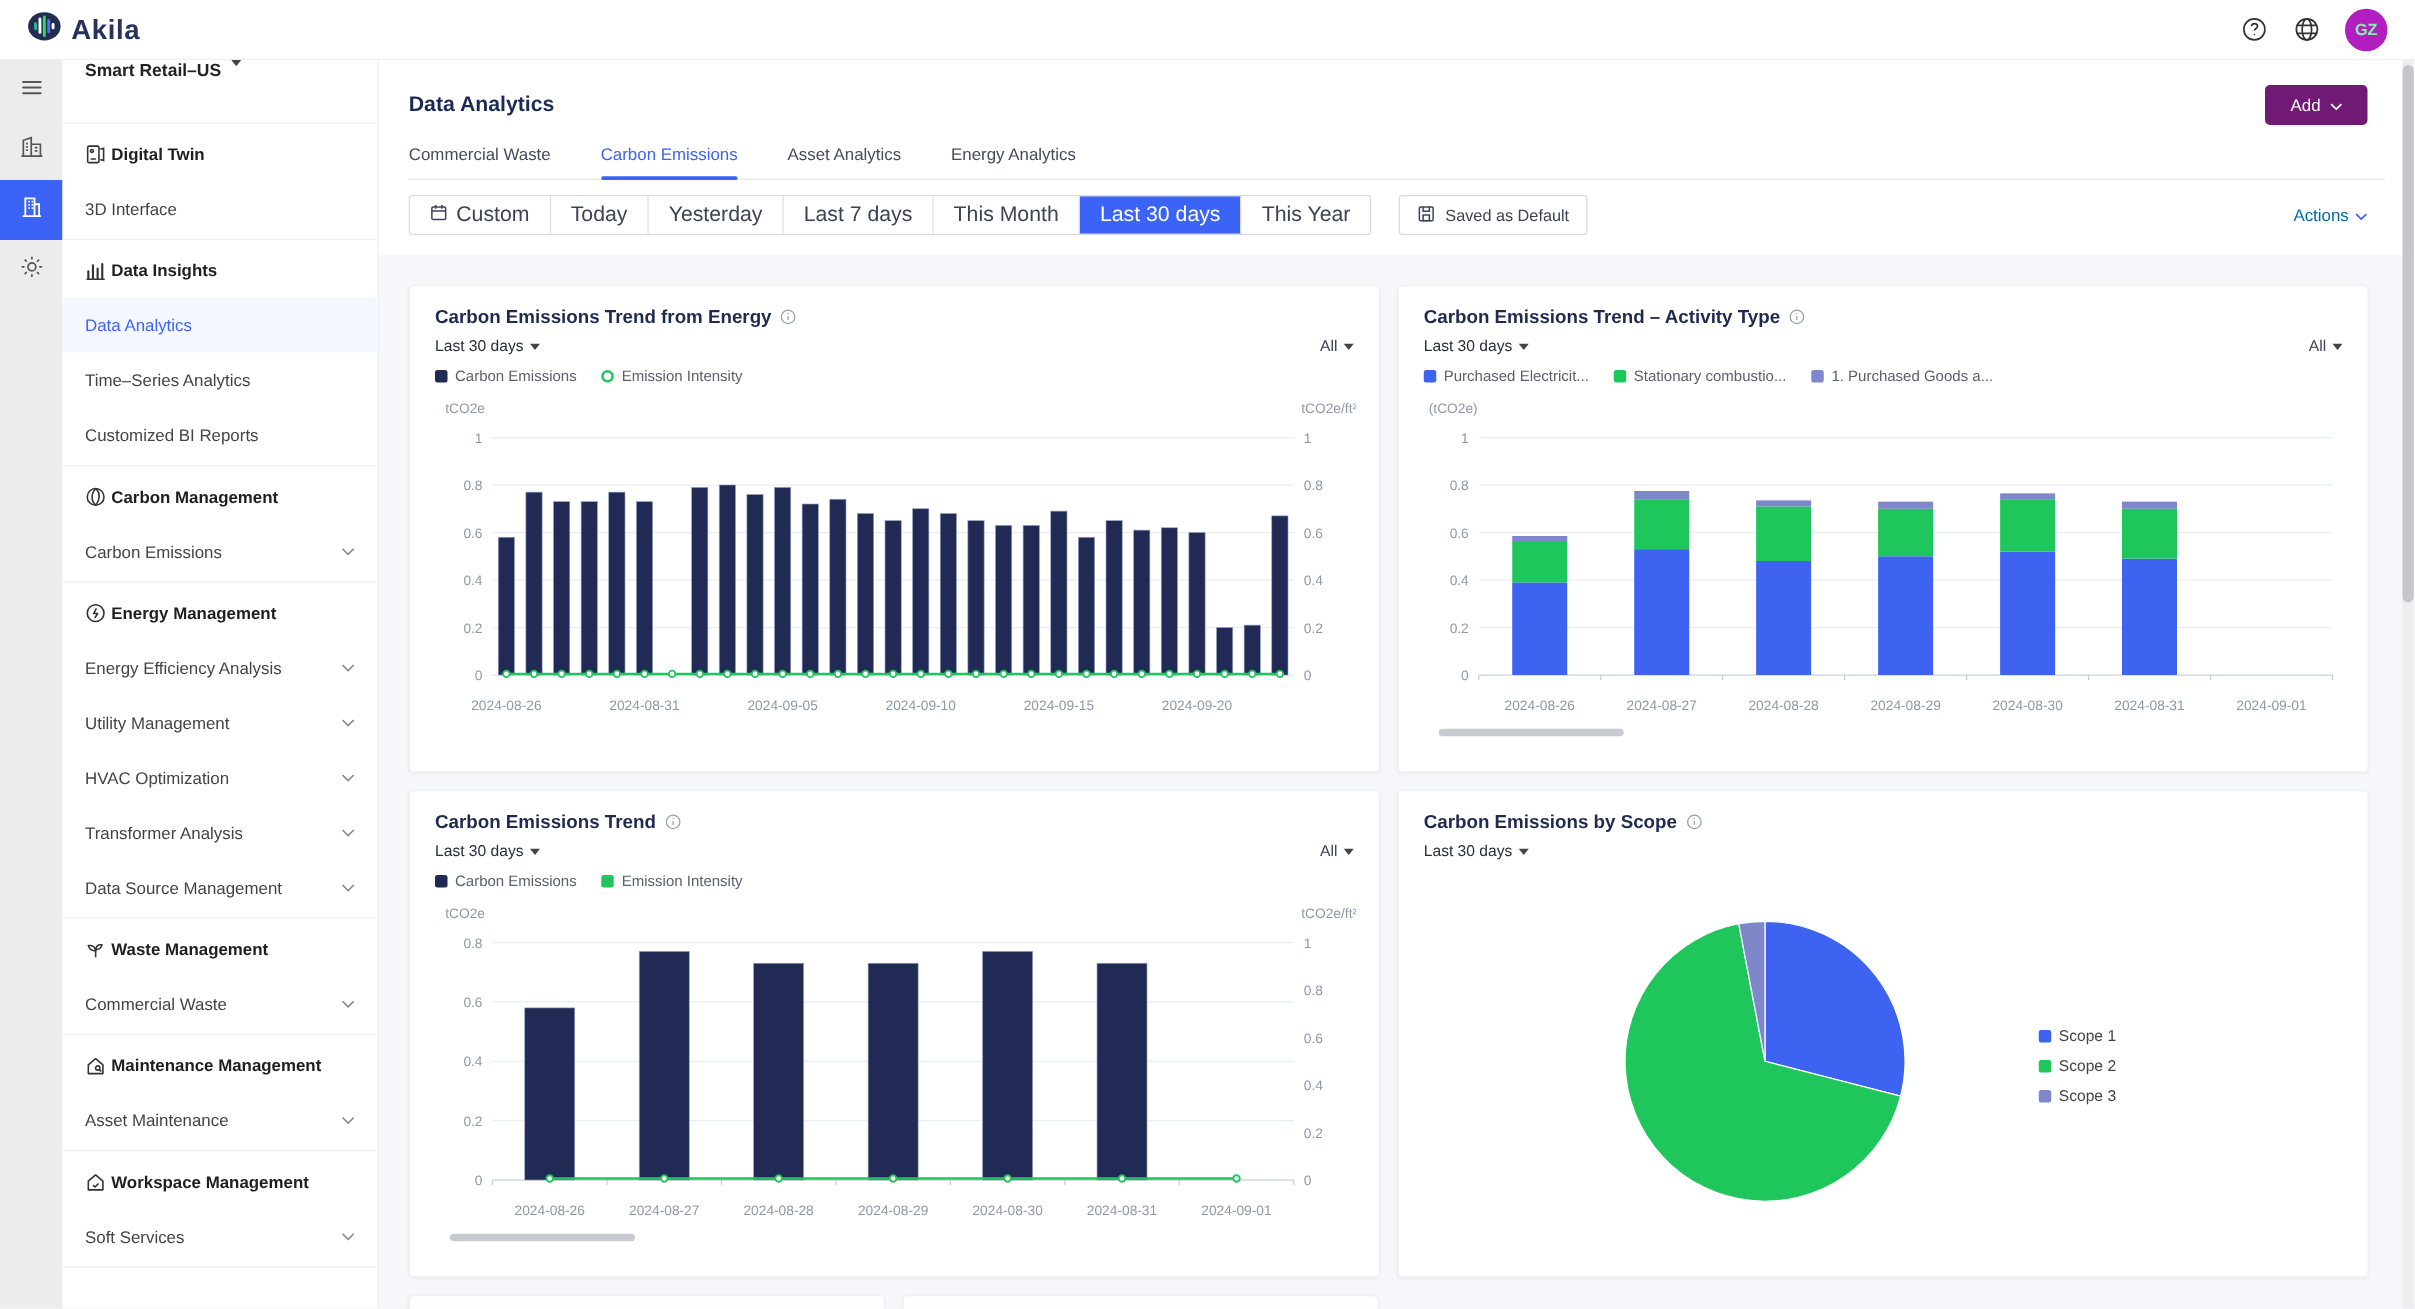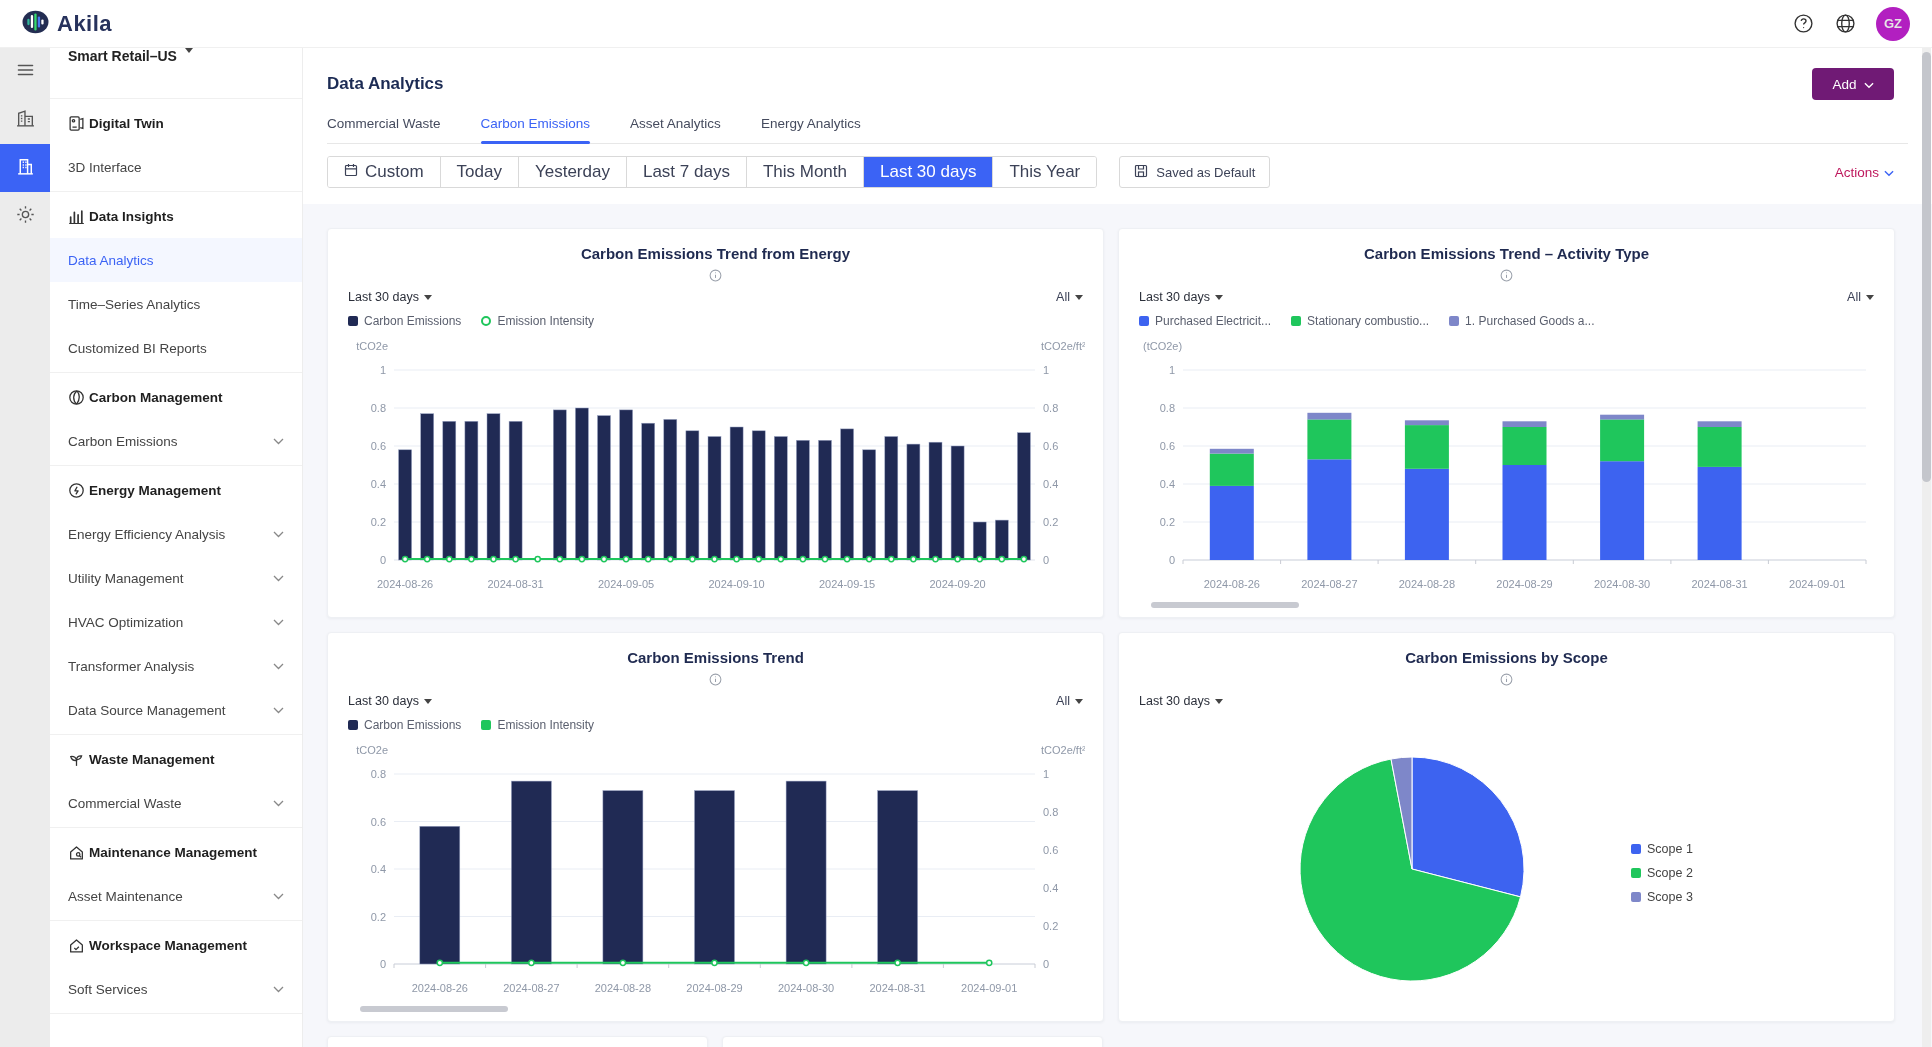--- a/index.html
+++ b/index.html
@@ -4,21 +4,21 @@
 <style>
   html,body{margin:0;padding:0;background:#f6f7fb;font-family:"Liberation Sans",sans-serif;}
   #app{position:relative;width:1932px;height:1047px;overflow:hidden;background:#f6f7fb;}
 
   
   .topbar{position:absolute;left:0;top:0;width:100%;height:48px;background:#fff;border-bottom:1px solid #f0f0f0;display:flex;align-items:center;padding:0 22px;box-sizing:border-box;z-index:10;}
   .logo{display:flex;align-items:center;gap:8px;}
   .logo-text{font-size:22px;font-weight:bold;color:#27325c;letter-spacing:.5px;}
   .top-right{margin-left:auto;display:flex;align-items:center;gap:20px;color:#333;}
   .tb-icon{width:22px;height:22px;display:flex;align-items:center;justify-content:center;cursor:pointer;}
-  .avatar{width:34px;height:34px;border-radius:50%;color:#e5e5e5;font-size:13px;font-weight:bold;display:flex;align-items:center;justify-content:center;}
+  .avatar{width:34px;height:34px;border-radius:50%;color:#86efac;font-size:13px;font-weight:bold;display:flex;align-items:center;justify-content:center;}
 
   
   .rail{position:absolute;left:0;top:48px;bottom:0;width:50px;background:#ececec;display:flex;flex-direction:column;align-items:center;}
   .rail-btn{width:50px;height:48px;display:flex;align-items:center;justify-content:center;color:#555;cursor:pointer;}
   .rail-btn.sel{background:#3b63f5;color:#fff;}
 
   
   .sidemenu{position:absolute;left:50px;top:48px;bottom:0;width:253px;background:#fff;border-right:1px solid #ededed;box-sizing:border-box;overflow:hidden;font-size:13.5px;color:#3d3d3d;}
   .workspace{height:50px;display:flex;align-items:flex-start;gap:8px;padding:0 18px;font-size:14px;font-weight:bold;color:#222;border-bottom:1px solid #f0f0f0;cursor:pointer;}
   .section{border-bottom:1px solid #f0f0f0;padding:2px 0;}
@@ -37,27 +37,27 @@
   .tabs{margin-top:16px;display:flex;gap:40px;border-bottom:1px solid #e7e7e7;}
   .tab{padding-bottom:12px;font-size:13.5px;color:#454b5e;cursor:pointer;position:relative;}
   .tab.active{color:#3b63f5;}
   .tab.active::after{content:"";position:absolute;left:0;right:0;bottom:-1px;height:3px;background:#3b63f5;border-radius:2px;}
   .filter-row{margin-top:12px;display:flex;align-items:center;}
   .seg{display:flex;border:1px solid #d9d9d9;border-radius:3px;overflow:hidden;background:#fff;}
   .fbtn{height:30px;padding:0 16px;background:#fff;border:none;border-right:1px solid #d9d9d9;font-size:17px;color:#3c4257;display:flex;align-items:center;gap:7px;cursor:pointer;font-family:inherit;}
   .fbtn:last-child{border-right:none;}
   .fbtn.active{background:#3b63f5;color:#fff;}
   .saved-btn{margin-left:22px;height:32px;padding:0 14px;background:#fff;border:1px solid #d9d9d9;border-radius:3px;font-size:13px;color:#3c4257;display:flex;align-items:center;gap:8px;cursor:pointer;font-family:inherit;}
-  .actions{margin-left:auto;margin-right:14px;color:#be185d;font-size:13.5px;display:flex;align-items:center;gap:5px;cursor:pointer;}
+  .actions{margin-left:auto;margin-right:14px;color:#0369a1;font-size:13.5px;display:flex;align-items:center;gap:5px;cursor:pointer;}
 
   .main-body{padding:24px 24px 0 24px;}
   .cards{display:flex;flex-wrap:wrap;gap:14px;width:1568px;}
   .card{width:777px;height:390px;background:#fff;border:1px solid #eef0f4;border-radius:4px;box-shadow:0 1px 3px rgba(20,30,60,.05);padding:16px 20px;box-sizing:border-box;overflow:hidden;}
   .card.stub{width:381px;height:40px;}
-  .title-row{display:flex;align-items:center;gap:7px;flex-direction:column;}
+  .title-row{display:flex;align-items:center;gap:7px;}
   .card-title{font-size:15px;font-weight:600;color:#1f2a50;}
   .info{color:#9aa0ab;display:flex;cursor:pointer;}
   .period-row{margin-top:8px;display:flex;align-items:center;font-size:12.5px;color:#2b2f3a;}
   .dd{display:flex;align-items:center;gap:5px;cursor:pointer;}
   .dd.all{margin-left:auto;color:#3c4257;}
   .caret{width:0;height:0;border-left:4px solid transparent;border-right:4px solid transparent;border-top:5px solid #444;}
   .legend-row{margin-top:10px;display:flex;align-items:center;gap:20px;font-size:12px;color:#5a5f6e;}
   .lg{display:flex;align-items:center;gap:6px;cursor:pointer;}
   .lg .sw{width:10px;height:10px;border-radius:2px;display:inline-block;box-sizing:border-box;}
   .lg .sw.ring{width:10px;height:10px;border-radius:50%;background:#fff;border:2.5px solid #1fc65c;}

